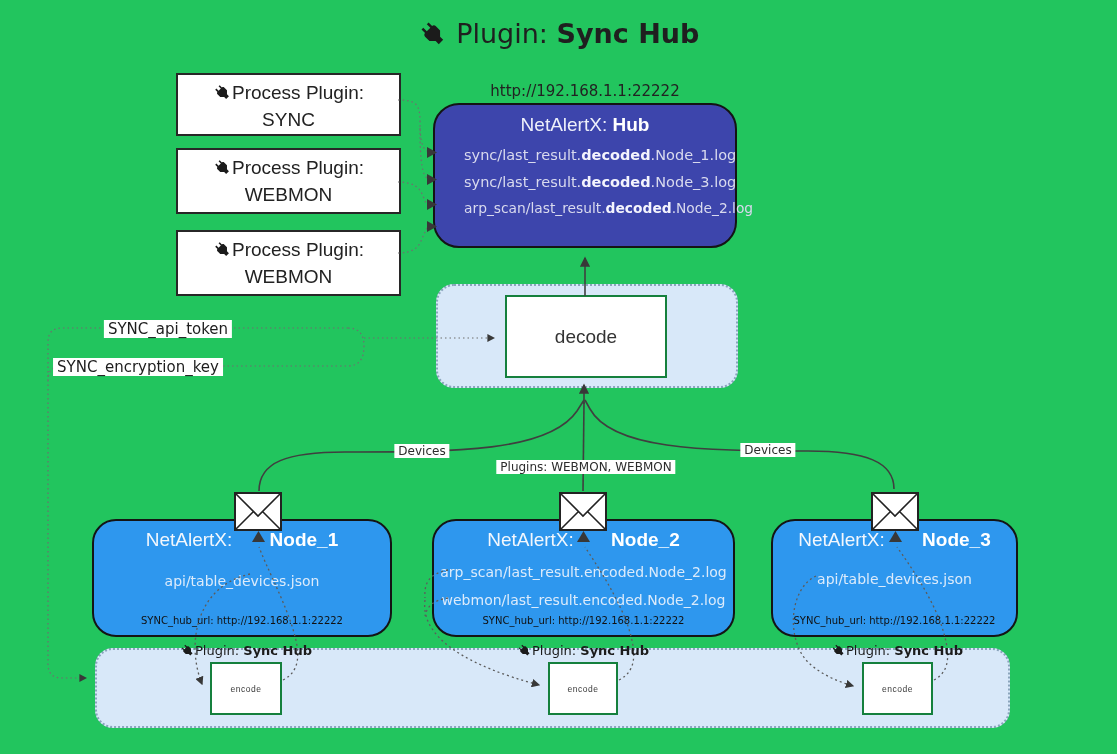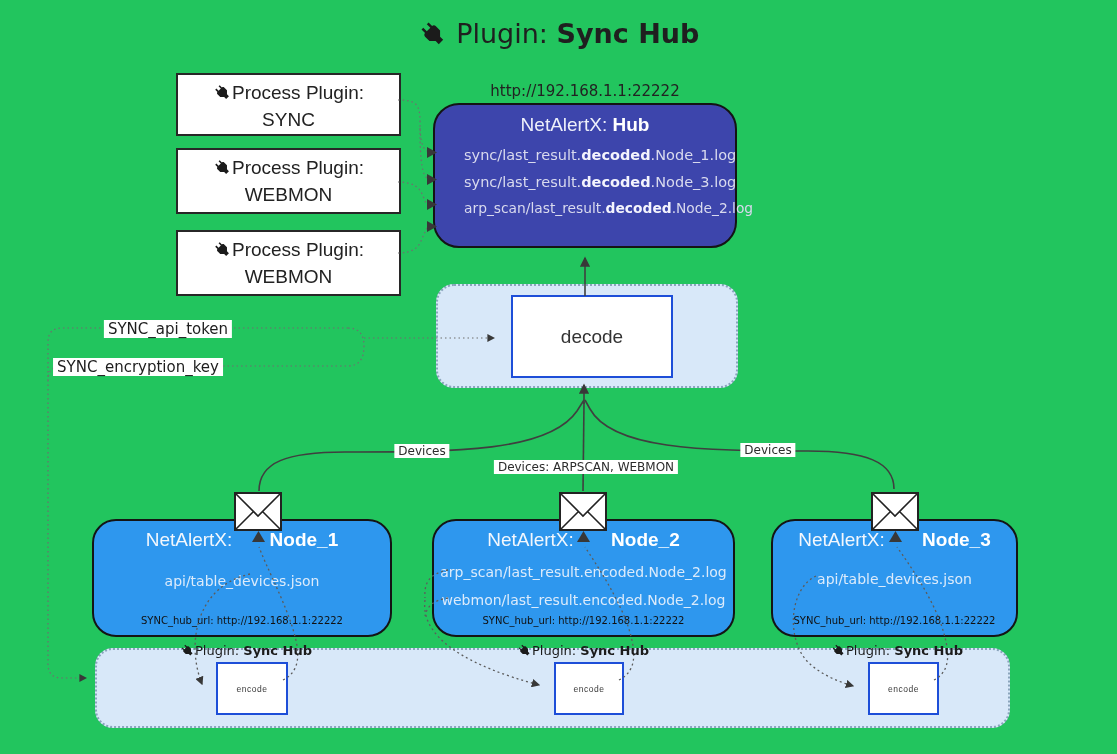--- a/index.html
+++ b/index.html
@@ -24,22 +24,22 @@
   .hub-title{position:absolute;left:0;top:9px;width:100%;text-align:center;
              font-size:19px;color:#eef0fa;}
   .hub-title .b{font-weight:bold;color:#ffffff;}
   .hlog{position:absolute;left:29px;white-space:nowrap;color:#d9daee;}
   .hlog .b{font-weight:bold;color:#f4f4fd;}
   .hlog1,.hlog2{font-size:14.5px;}
   .hlog3,.hlog4{font-size:13.8px;}
   .hlog1{top:42px;} .hlog2{top:69px;} .hlog3{top:95px;} .hlog4{top:117px;}
   
   .lblue{background:#d8e8f9;border:2px dotted #8aa4bc;border-radius:18px;box-sizing:border-box;}
-  .wbox{background:#fff;border:2px solid #1d4ed8;box-sizing:border-box;
-        display:flex;align-items:center;justify-content:center;color:#333;margin-left:6px;}
+  .wbox{background:#fff;border:2px solid #15803d;box-sizing:border-box;
+        display:flex;align-items:center;justify-content:center;color:#333;}
   .decode-box{font-size:19px;}
   .encode-box{font-size:8.5px;color:#3a3a3a;letter-spacing:0.5px;}
   
   .flabel{transform:translateX(-50%);background:#fff;padding:0 4px;white-space:nowrap;}
   .cfg-label{font-size:15px;color:#1d1d1d;}
   .edge-label{font-size:12px;color:#2c2c2c;}
   .enc-label{font-size:13px;color:#1c1c1c;transform:translateX(-50%);white-space:nowrap;}
   .enc-label .b{font-weight:bold;}
   
   .node{background:#2e97ee;border:2.5px solid #141414;border-radius:24px;box-sizing:border-box;}
@@ -190,21 +190,21 @@
     </g>
     <g>
       <rect x="872" y="493" width="46" height="37" fill="#fff" stroke="#222" stroke-width="2"></rect>
       <path d="M872 493 L895 516 L918 493 M872 530 L890 512 M918 530 L900 512" fill="none" stroke="#222" stroke-width="1.6"></path>
     </g>
   </svg>
 
   <div class="abs flabel cfg-label" style="left:168px;top:320px;">SYNC_api_token</div>
   <div class="abs flabel cfg-label" style="left:138px;top:358px;">SYNC_encryption_key</div>
   <div class="abs flabel edge-label" style="left:422px;top:444px;">Devices</div>
-  <div class="abs flabel edge-label" style="left:586px;top:460px;">Devices: ARPSCAN, WEBMON</div>
+  <div class="abs flabel edge-label" style="left:586px;top:460px;">Plugins: WEBMON, WEBMON</div>
   <div class="abs flabel edge-label" style="left:768px;top:443px;">Devices</div>
 
   <div class="abs enc-label" style="left:246px;top:643px;">
     <svg class="plug plug-sm" viewBox="0 0 24 24">
         <use href="#plug-glyph"></use>
       </svg><span>Plugin: </span><span class="b">Sync Hub</span>
   </div>
   <div class="abs enc-label" style="left:583px;top:643px;">
     <svg class="plug plug-sm" viewBox="0 0 24 24">
         <use href="#plug-glyph"></use>

